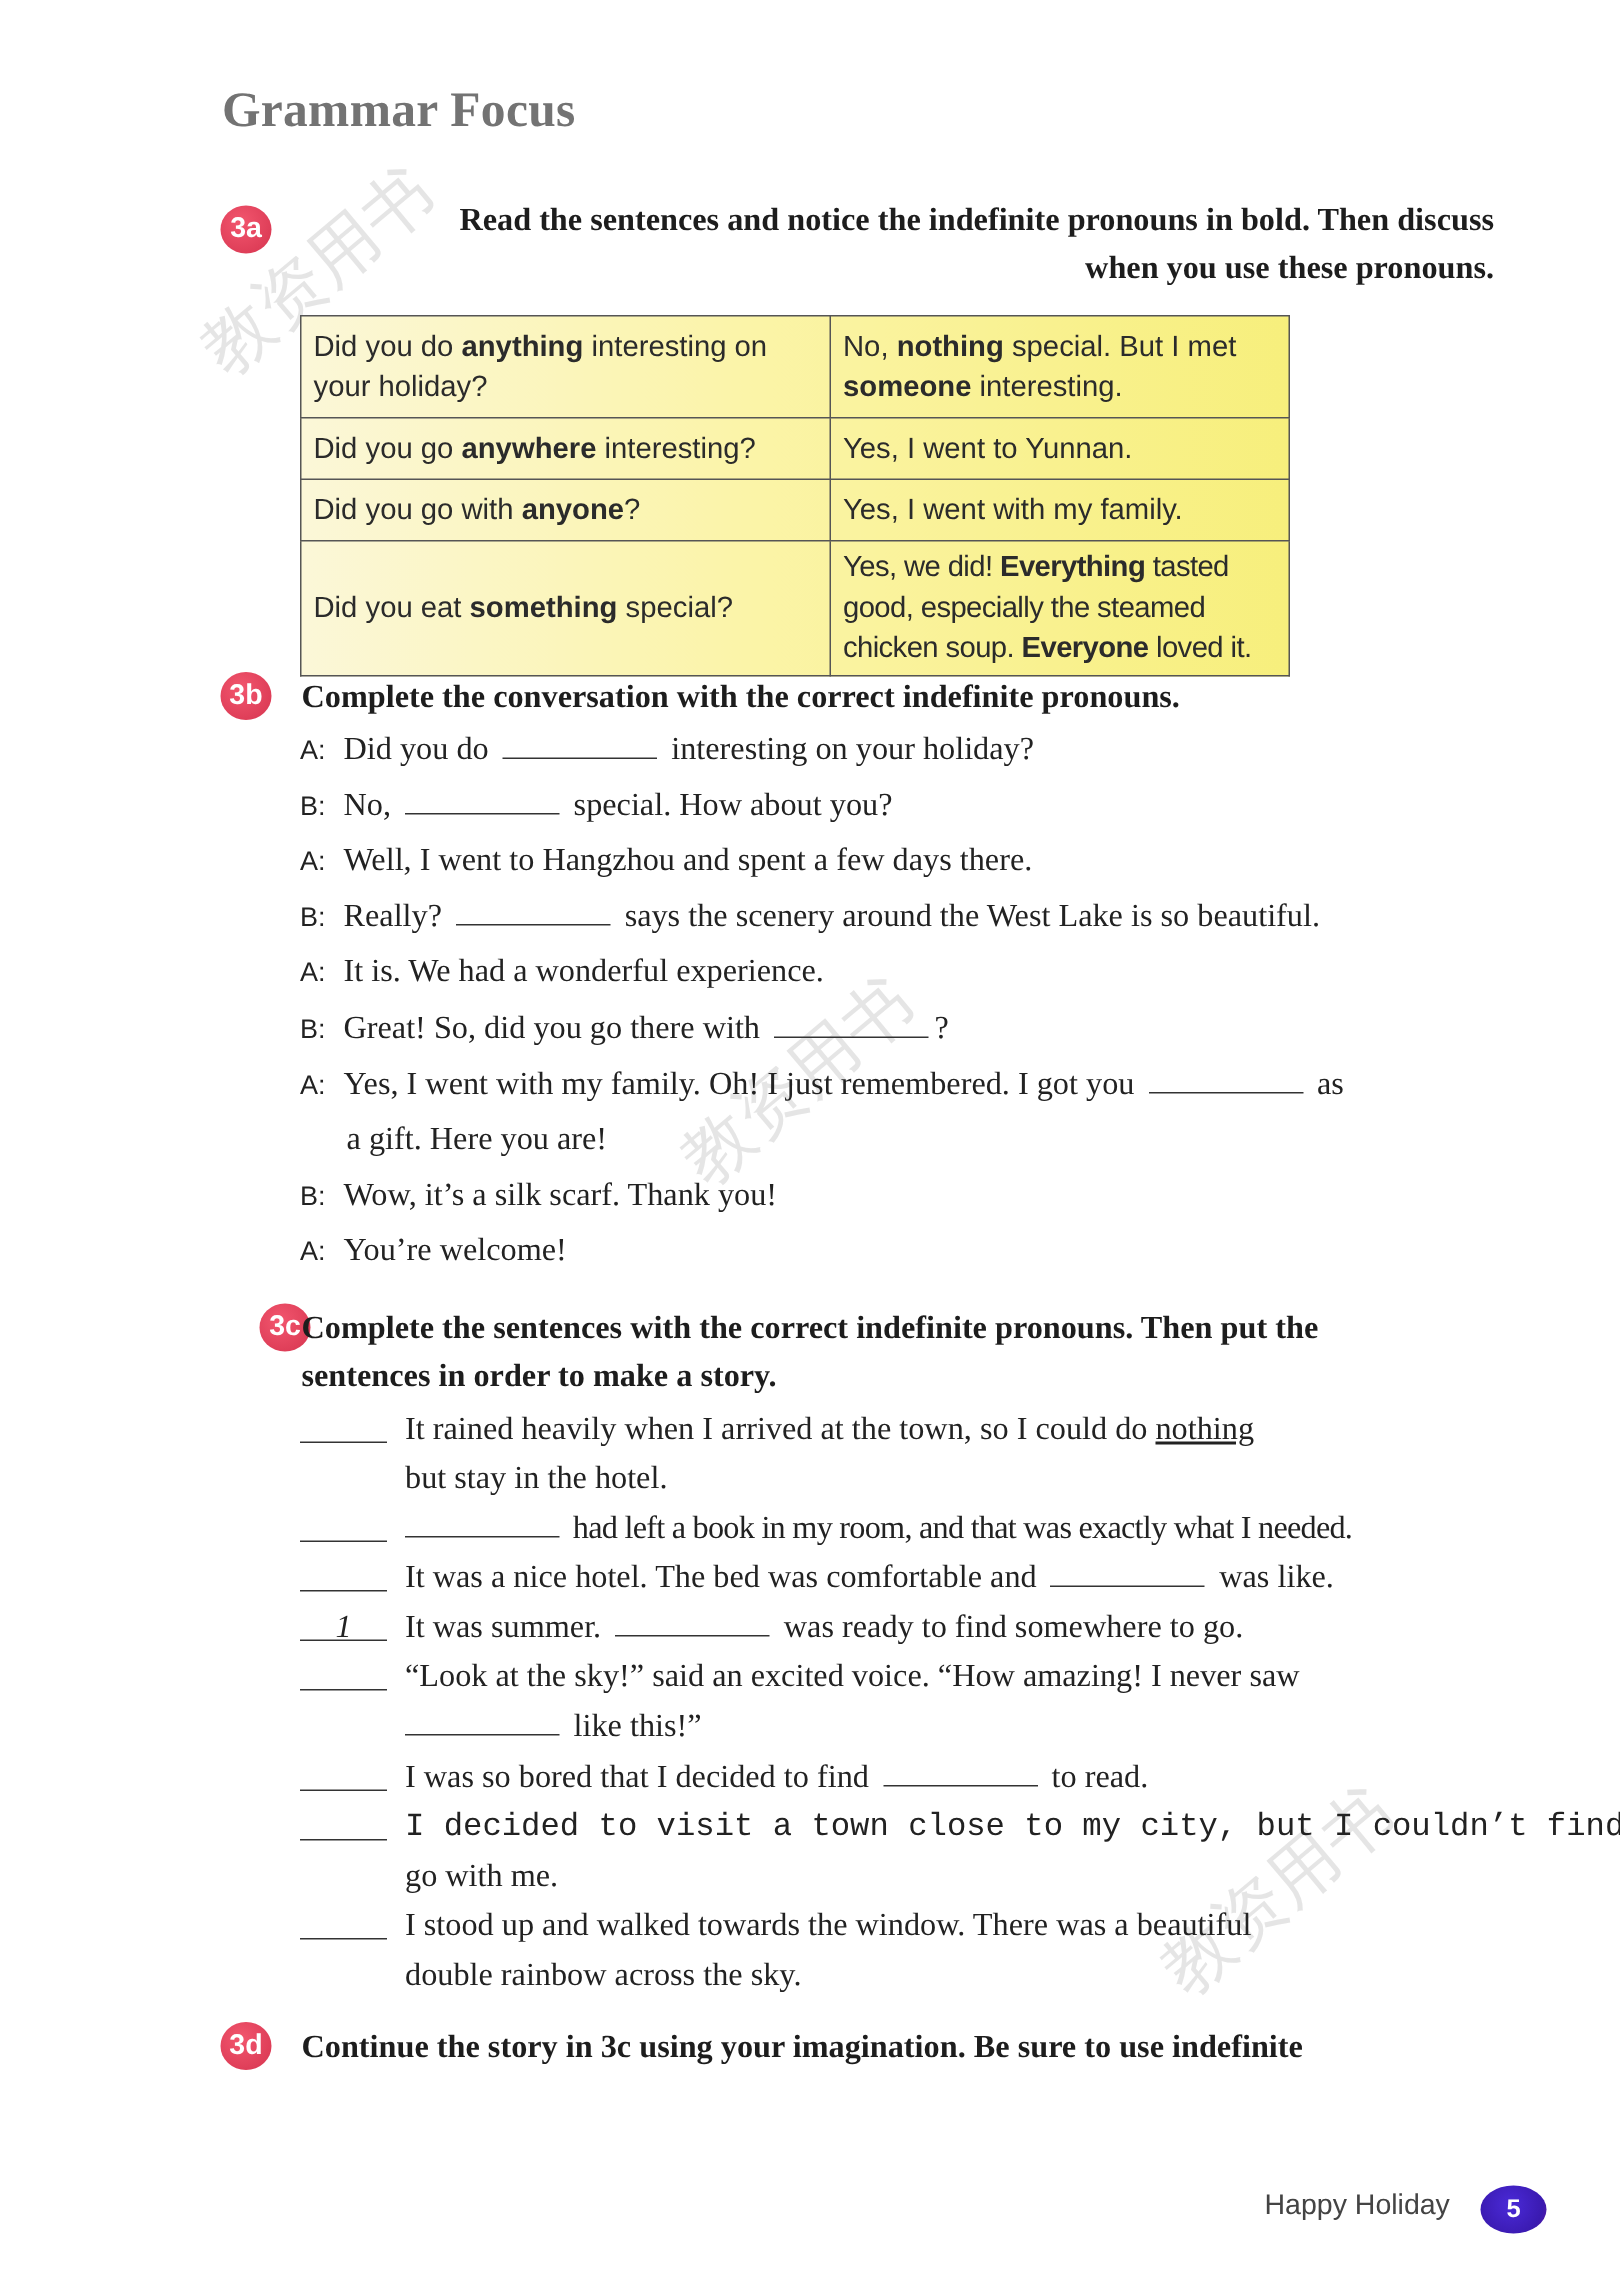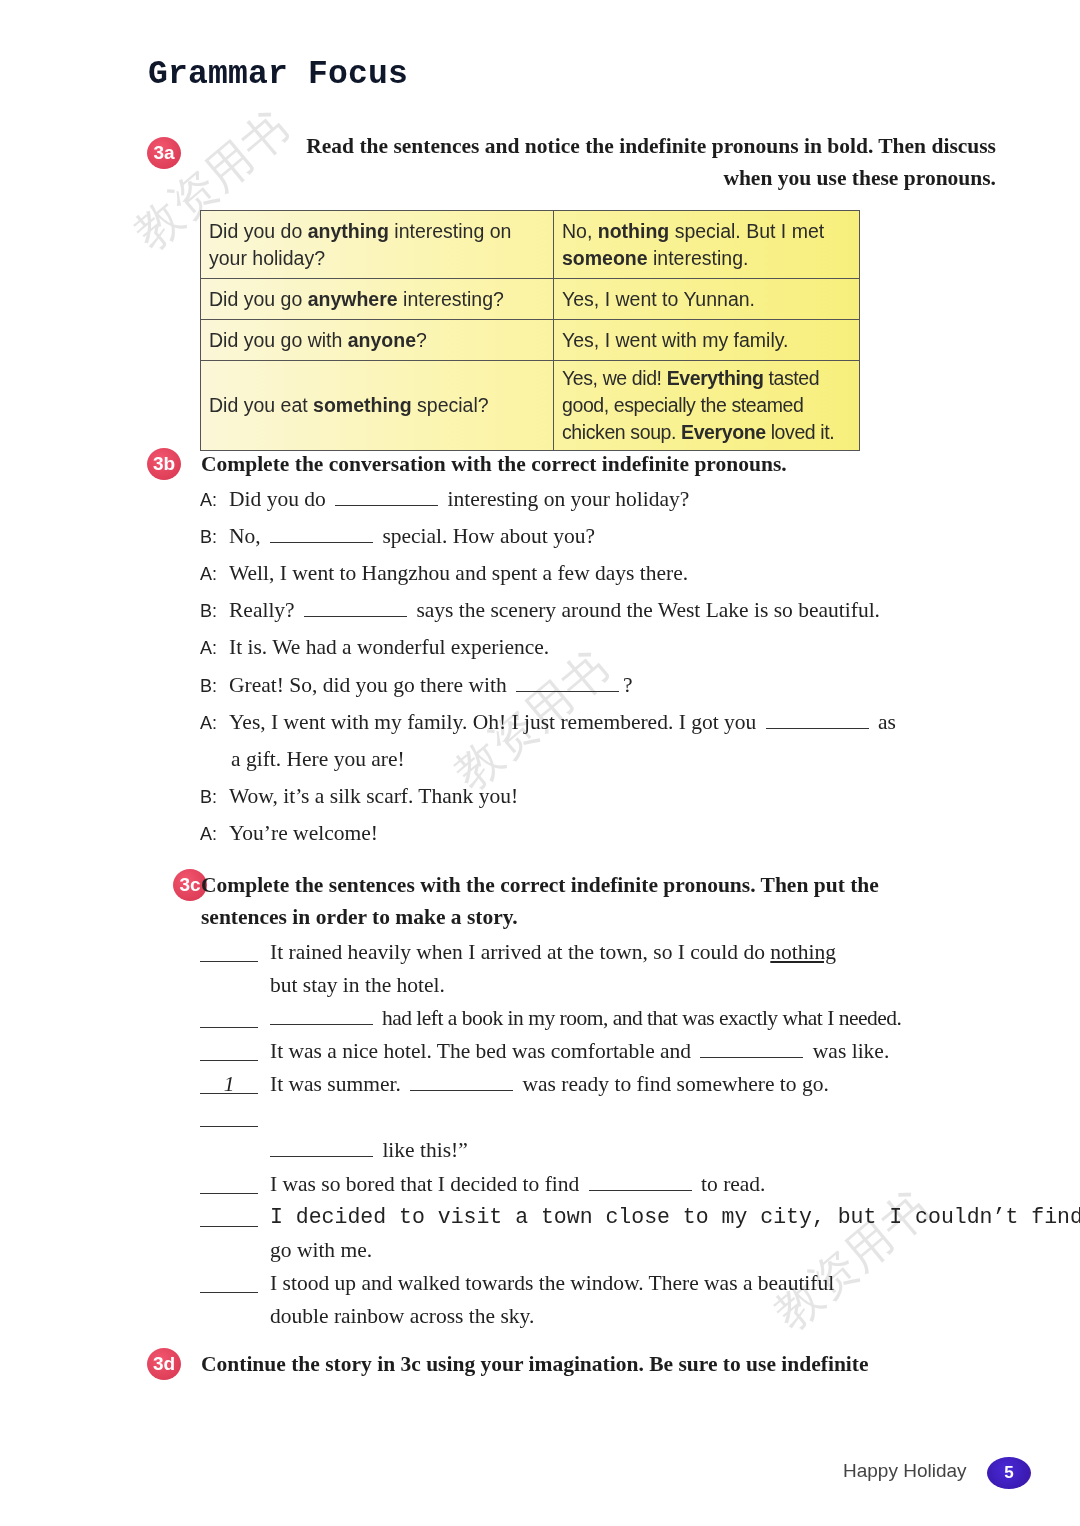--- a/index.html
+++ b/index.html
@@ -3,22 +3,22 @@
   <meta charset="utf-8">
   <style>
     * { box-sizing: border-box; margin: 0; padding: 0; }
     body {
       width: 1080px; height: 1526px; background: #ffffff; position: relative;
       font-family: "Liberation Serif", "DejaVu Serif", serif; color: #222;
       overflow: hidden;
     }
     .title {
       position: absolute; left: 148px; top: 56px;
-      font-family: Liberation Mono, monospace;
-      font-weight: bold; font-size: 33px; color: #0f172a; letter-spacing: 0.2px; text-align: center;
+      font-family: Liberation Serif, serif;
+      font-weight: bold; font-size: 33px; color: #737373; letter-spacing: 0.2px; text-align: center;
     }
     .badge {
       position: absolute; width: 34px; height: 32px; border-radius: 50%;
       background: radial-gradient(circle at 40% 35%, #f2566e, #d6344f);
       color: #fff; font-family: "Liberation Sans", "DejaVu Sans", sans-serif;
       font-weight: bold; font-size: 19px; text-align: center; line-height: 32px;
       left: 147px;
     }
     .instr {
       position: absolute; left: 201px; width: 795px;
@@ -140,20 +140,21 @@
     <span class="txt"><span>It was a nice hotel. The bed was comfortable and</span> <span class="blank"></span> <span>was like.</span></span>
   </div>
 
   <div class="sline" style="top:132px;">
     <span class="num">1</span>
     <span class="txt"><span>It was summer.</span> <span class="blank"></span> <span>was ready to find somewhere to go.</span></span>
   </div>
 
   <div class="sline" style="top:165px;">
     <span class="num"></span>
+    <span class="txt">“Look at the sky!” said an excited voice. “How amazing! I never saw</span>
   </div>
   <div class="sline" style="top:198px;">
       <span class="txt"><span class="blank" style="margin-left:0;"></span> <span>like this!”</span></span>
     </div>
 
   <div class="sline" style="top:232px;">
     <span class="num"></span>
     <span class="txt"><span>I was so bored that I decided to find</span> <span class="blank"></span> <span>to read.</span></span>
   </div>
 

